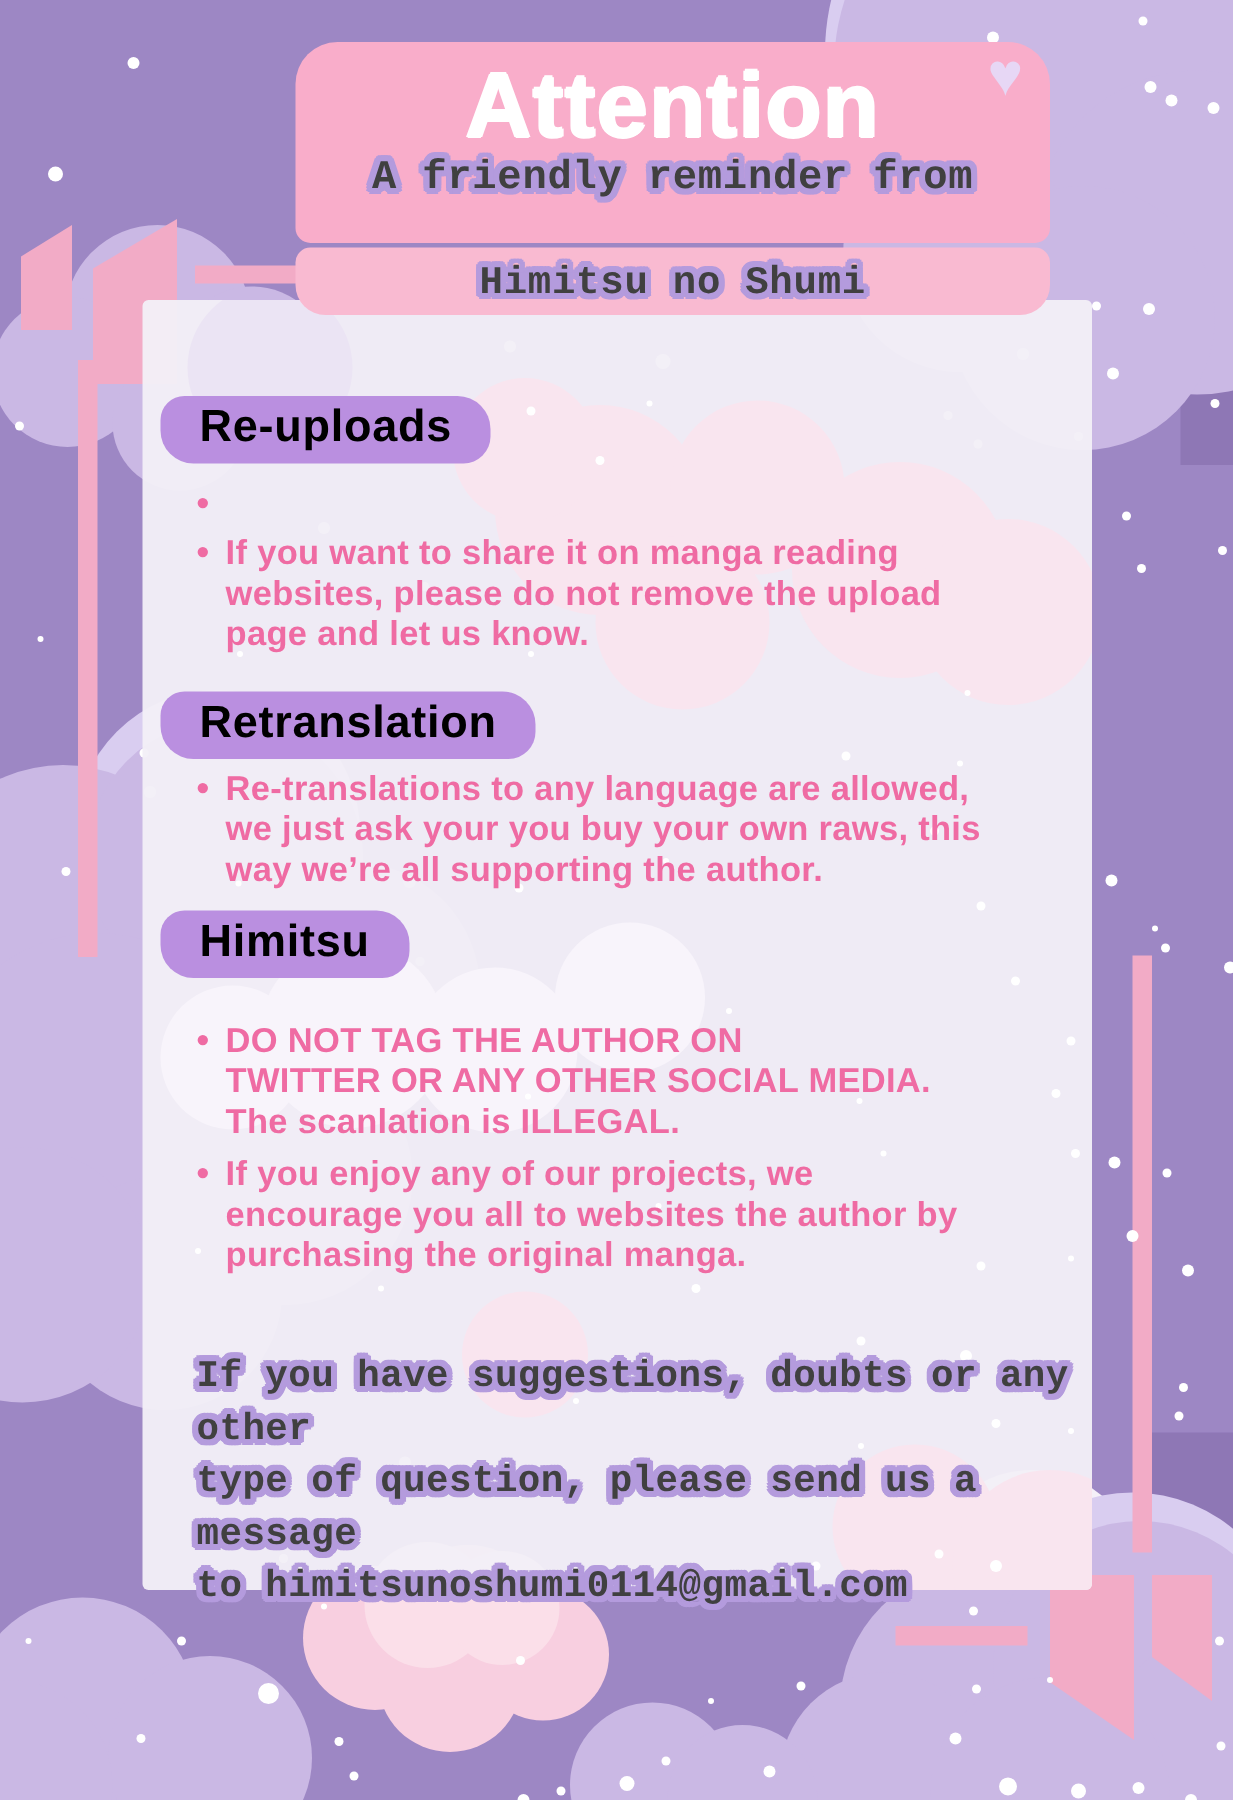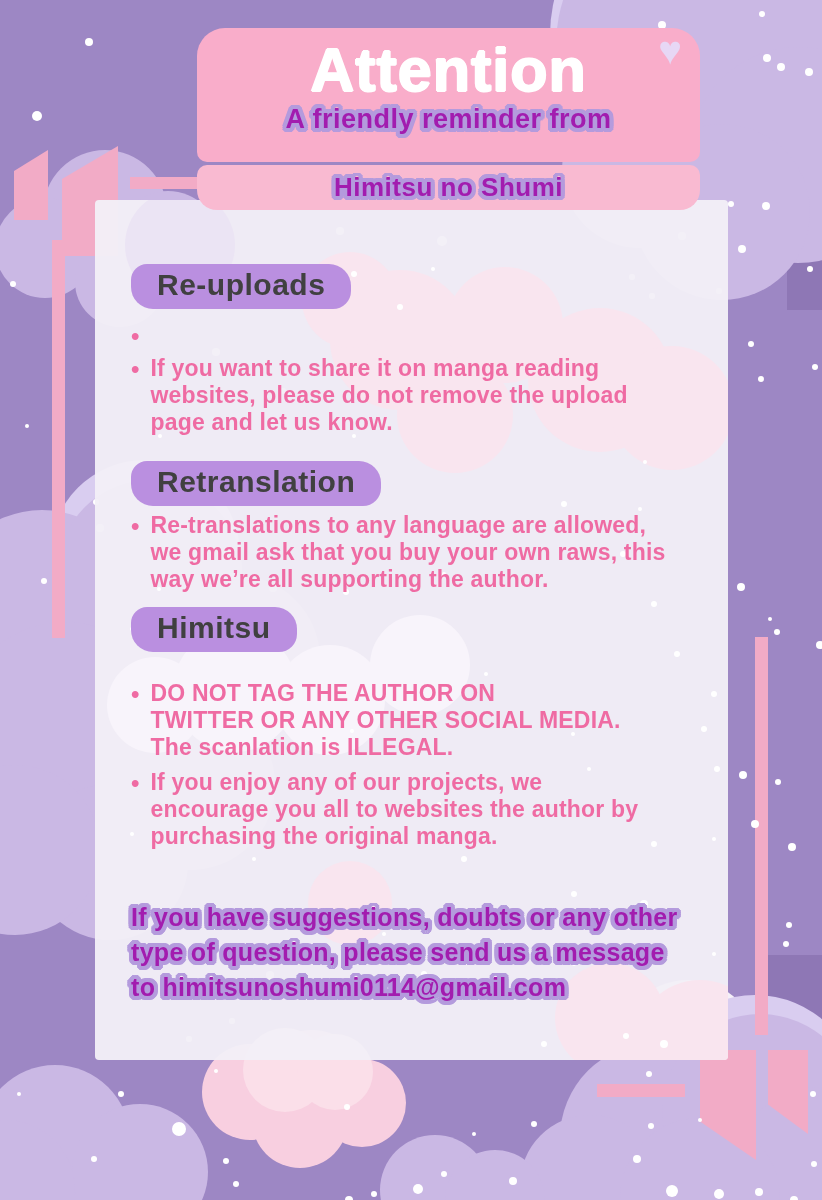--- a/index.html
+++ b/index.html
@@ -59,33 +59,34 @@
     background:var(--header-band-pink,#f9bad1);
     display:flex;align-items:center;justify-content:center;
   }
   .title{
     padding-top:12px;font-size:61px;font-weight:900;letter-spacing:1px;color:#fff;
     text-shadow:-1px 0 0 #fff,1px 0 0 #fff,0 -1px 0 #fff,0 1px 0 #fff;
     line-height:1;
   }
   .heart{position:absolute;right:18px;top:2px;font-size:40px;color:#e7d7f5;line-height:1;}
   .outl{
-    color:#a21caf;
+    color:#404040;
     text-shadow:
       4px 0 0 #b49bdd,-4px 0 0 #b49bdd,0 4px 0 #b49bdd,0 -4px 0 #b49bdd,
       3px 3px 0 #b49bdd,-3px 3px 0 #b49bdd,3px -3px 0 #b49bdd,-3px -3px 0 #b49bdd,
       4px 2px 0 #b49bdd,-4px 2px 0 #b49bdd,4px -2px 0 #b49bdd,-4px -2px 0 #b49bdd,
       2px 4px 0 #b49bdd,-2px 4px 0 #b49bdd,2px -4px 0 #b49bdd,-2px -4px 0 #b49bdd;
+    font-family: Liberation Mono, monospace;
   }
   .subtitle{margin-top:3px;font-size:27px;font-weight:700;letter-spacing:.5px;}
   .groupname{font-size:26px;font-weight:700;letter-spacing:.5px;}
 
   .pill{
-    position:absolute;left:36px;display:inline-block;
-    background:var(--heading-pill,#ba8fe0);color:#404040;
+    position:absolute;left:12px;display:inline-block;
+    background:var(--heading-pill,#ba8fe0);color:#000000;
     font-size:30px;font-weight:700;letter-spacing:.5px;
     padding:4px 26px 7px 26px;border-radius:16px 22px 18px 22px;
   }
   .blist{position:absolute;left:36px;right:14px;list-style:none;margin:0;padding:0;}
   .blist li{display:flex;gap:11px;margin-bottom:6px;align-items:flex-start;}
   .bdot{color:var(--bullet-text,#ef6ba3);font-size:24px;line-height:27px;font-weight:700;flex:0 0 auto;}
   .btxt{
     color:var(--bullet-text,#ef6ba3);font-size:23px;line-height:27px;font-weight:700;
     white-space:pre-line;letter-spacing:.2px;
   }
@@ -212,21 +213,21 @@
         </li>
       </ul>
 
       <div class="pill" style="top:261px">
         <span>Retranslation</span>
       </div>
       <ul class="blist" style="top:312px">
         <li>
           <span class="bdot">•</span>
           <span class="btxt">Re-translations to any language are allowed,
-we gmail ask that you buy your own raws, this
+we just ask your you buy your own raws, this
 way we’re all supporting the author.</span>
         </li>
       </ul>
 
       <div class="pill" style="top:407px">
         <span>Himitsu</span>
       </div>
       <ul class="blist" style="top:480px">
         <li style="margin-bottom:8px">
           <span class="bdot">•</span>

